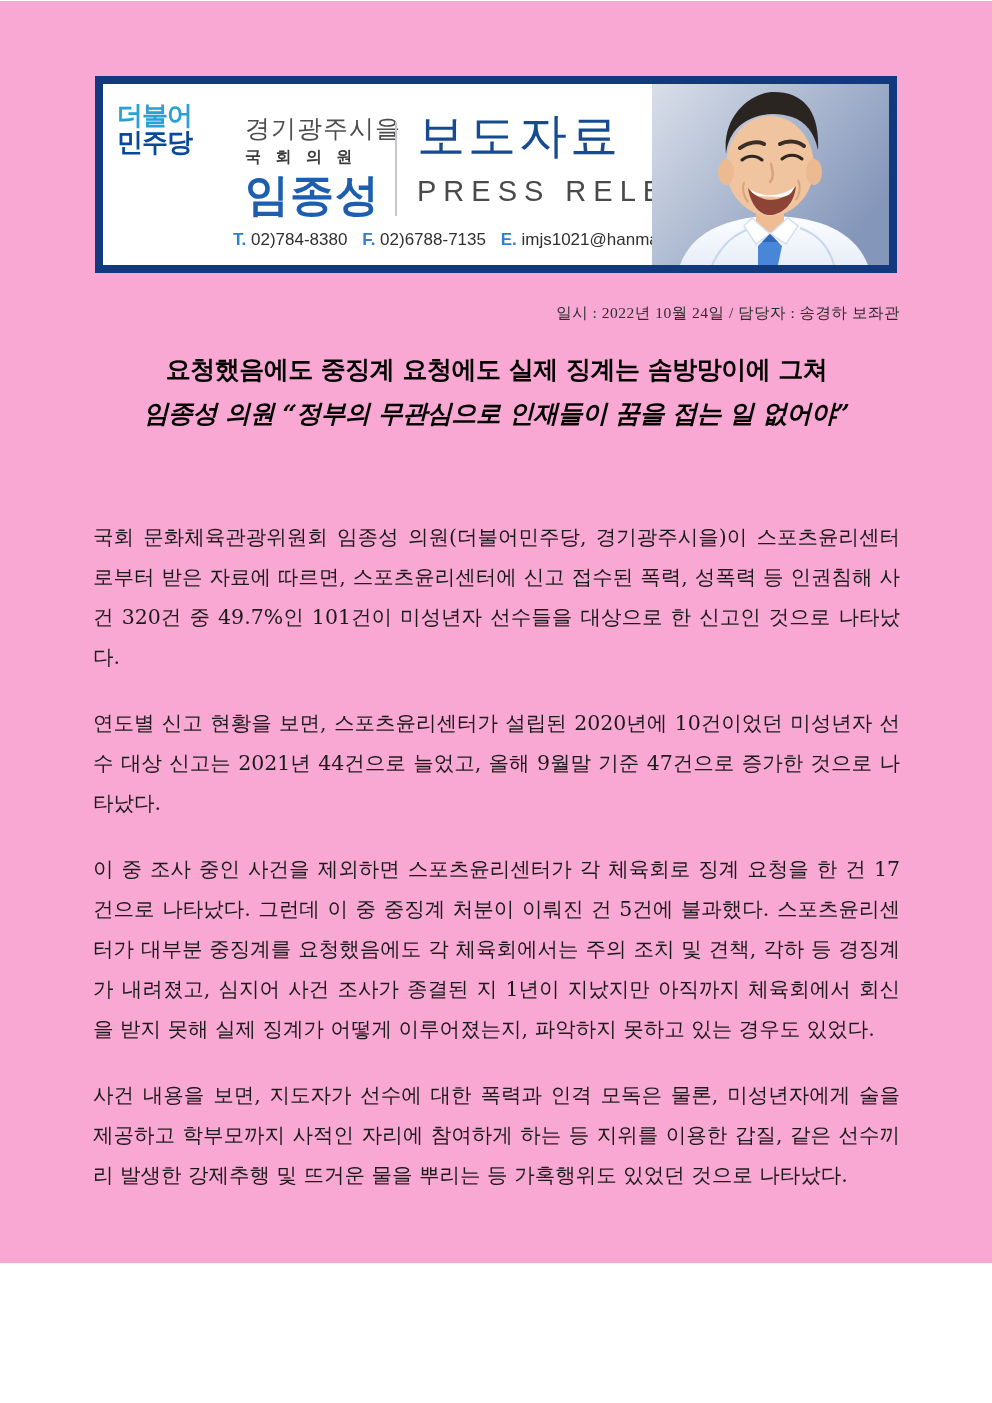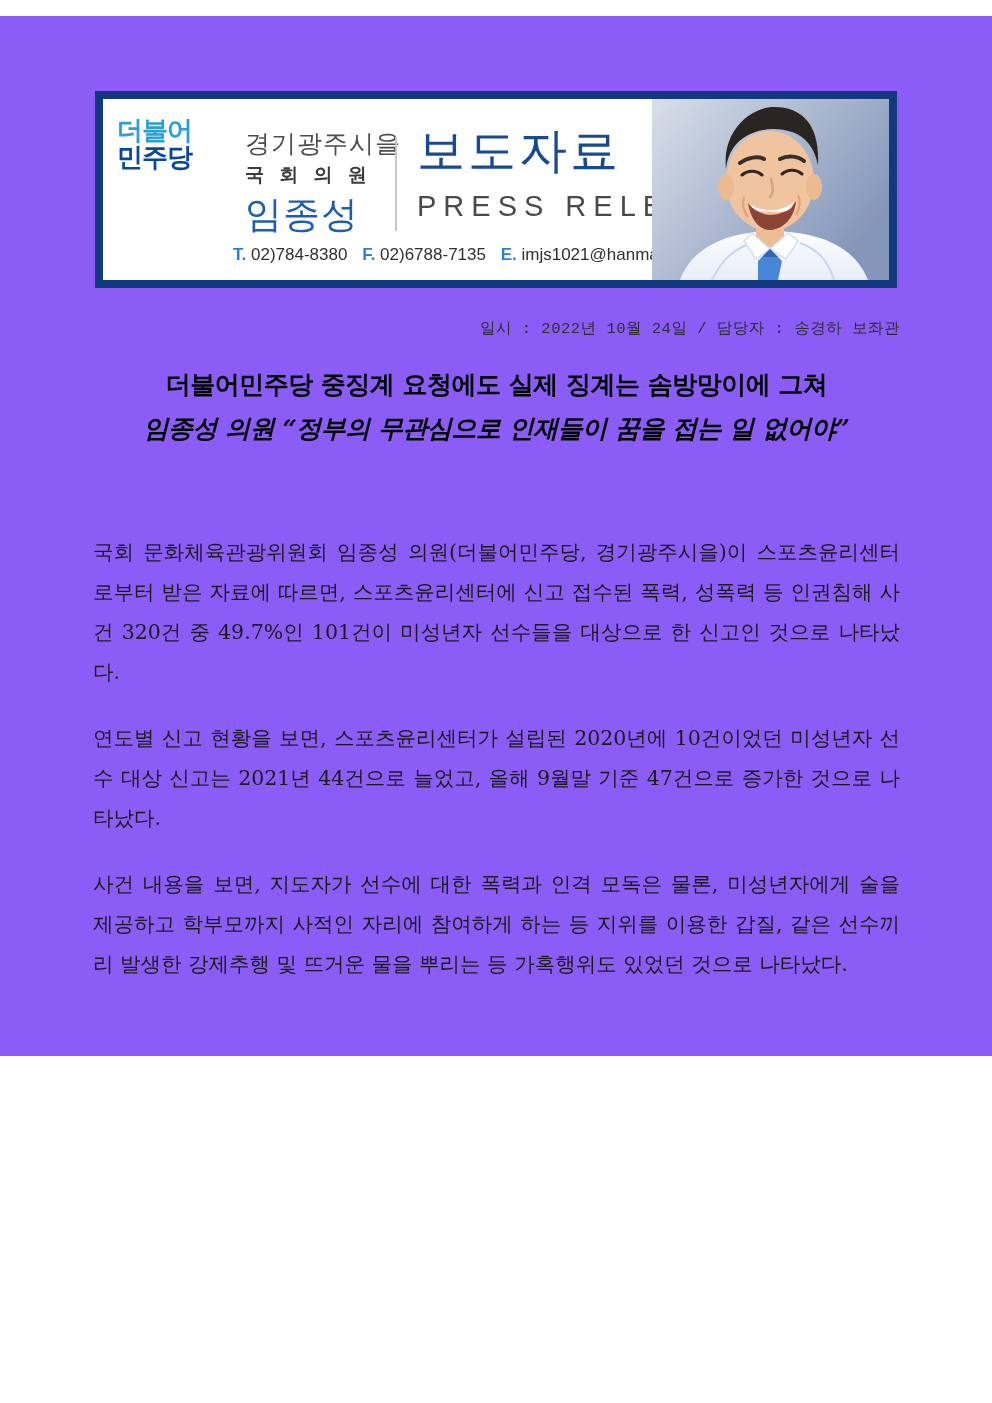--- a/index.html
+++ b/index.html
@@ -8,23 +8,23 @@
     --name-blue: #1d5fae;
     --logo-light-blue: #2b9fd6;
     --logo-dark-blue: #07489c;
     --contact-blue: #2e7fd0;
     --text-dark: #1a1a1a;
     --grey-text: #4a4a4a;
   }
   html,body{margin:0;padding:0;background:#ffffff;}
   .page{
     position:relative;
-    width:992px;height:1040px;
-    margin:16px auto;
-    background:#8b5cf6;
+    width:992px;height:1262px;
+    margin:1px auto;
+    background:#f9a8d4;
     font-family:"DejaVu Serif","Liberation Serif",serif;
     color:var(--text-dark);
     overflow:hidden;
   }
   
   .header-box{
     position:absolute;left:95px;top:75px;
     width:786px;height:181px;
     border:8px solid var(--navy);
     background:#ffffff;
@@ -35,22 +35,22 @@
     font-weight:bold;font-size:26px;line-height:27px;
     letter-spacing:-1px;
   }
   .logo .l1{color:var(--logo-light-blue);}
   .logo .l2{color:var(--logo-dark-blue);}
   .name-block{
     position:absolute;left:142px;top:28px;
     font-family:"Liberation Sans","DejaVu Sans",sans-serif;
   }
   .district{font-size:25px;color:#4d4d4d;letter-spacing:1px;}
-  .role{font-size:19px;font-weight:bold;color:#3a3a3a;letter-spacing:5px;margin-top:2px;}
-  .name{font-size:37px;font-weight:normal;color:var(--name-blue);letter-spacing:1px;margin-top:3px;line-height:48px;}
+  .role{font-size:16px;font-weight:bold;color:#3a3a3a;letter-spacing:5px;margin-top:2px;}
+  .name{font-size:44px;font-weight:bold;color:var(--name-blue);letter-spacing:1px;margin-top:3px;line-height:48px;}
   .divider{
     position:absolute;left:292px;top:38px;
     width:2px;height:94px;background:#c4c8ce;
   }
   .press-block{
     position:absolute;left:314px;top:16px;width:260px;
     font-family:"Liberation Sans","DejaVu Sans",sans-serif;
     text-align:left;white-space:nowrap;
   }
   .press-ko{
@@ -70,21 +70,21 @@
   .contact .val{margin-right:10px;}
   
   .photo{
     position:absolute;right:0;top:0;width:237px;height:181px;
     overflow:hidden;
   }
   .photo svg{display:block;}
   
   .meta{
     position:absolute;top:302px;right:92px;
-    font-family:Liberation Mono, monospace;
+    font-family:Liberation Serif, serif;
     font-size:15.5px;color:#2d2d2d;letter-spacing:0.5px;
   }
   
   .headline{
     position:absolute;left:93px;top:347px;width:807px;
     text-align:center;font-weight:bold;color:#000;
   }
   .headline .h1{font-size:29px;line-height:47px;letter-spacing:-0.5px;}
   .headline .h1 .u{border-bottom:2px solid #000;padding-bottom:1px;}
   .headline .h2{font-size:25px;line-height:44px;letter-spacing:-0.5px;}
@@ -188,25 +188,26 @@
 
         <path d="M92,98 C90,104 91,112 96,118" stroke="#d9a379" stroke-width="2" fill="none"></path>
         <path d="M146,96 C149,102 148,110 144,116" stroke="#d9a379" stroke-width="2" fill="none"></path>
       </svg>
     </div>
   </div>
 
   <div class="meta">일시 : 2022년 10월 24일 / 담당자 : 송경하 보좌관</div>
 
   <div class="headline">
-    <div class="h2">더불어민주당 중징계 요청에도 실제 징계는 솜방망이에 그쳐</div>
+    <div class="h2">요청했음에도 중징계 요청에도 실제 징계는 솜방망이에 그쳐</div>
     <div class="h3">임종성 의원 “정부의 무관심으로 인재들이 꿈을 접는 일 없어야”</div>
   </div>
 
   <div class="body-text">
       <p class="para">국회 문화체육관광위원회 임종성 의원(더불어민주당, 경기광주시을)이 스포츠윤리센터로부터 받은 자료에 따르면, 스포츠윤리센터에 신고 접수된 폭력, 성폭력 등 인권침해 사건 320건 중 49.7%인 101건이 미성년자 선수들을 대상으로 한 신고인 것으로 나타났다.</p>
       <p class="para">연도별 신고 현황을 보면, 스포츠윤리센터가 설립된 2020년에 10건이었던 미성년자 선수 대상 신고는 2021년 44건으로 늘었고, 올해 9월말 기준 47건으로 증가한 것으로 나타났다.</p>
+      <p class="para">이 중 조사 중인 사건을 제외하면 스포츠윤리센터가 각 체육회로 징계 요청을 한 건 17건으로 나타났다. 그런데 이 중 중징계 처분이 이뤄진 건 5건에 불과했다. 스포츠윤리센터가 대부분 중징계를 요청했음에도 각 체육회에서는 주의 조치 및 견책, 각하 등 경징계가 내려졌고, 심지어 사건 조사가 종결된 지 1년이 지났지만 아직까지 체육회에서 회신을 받지 못해 실제 징계가 어떻게 이루어졌는지, 파악하지 못하고 있는 경우도 있었다.</p>
       <p class="para">사건 내용을 보면, 지도자가 선수에 대한 폭력과 인격 모독은 물론, 미성년자에게 술을 제공하고 학부모까지 사적인 자리에 참여하게 하는 등 지위를 이용한 갑질, 같은 선수끼리 발생한 강제추행 및 뜨거운 물을 뿌리는 등 가혹행위도 있었던 것으로 나타났다.</p>
     </div>
 
   <div class="pagenum">- 1 -</div>
 
 </div>
 
 </body></html>

